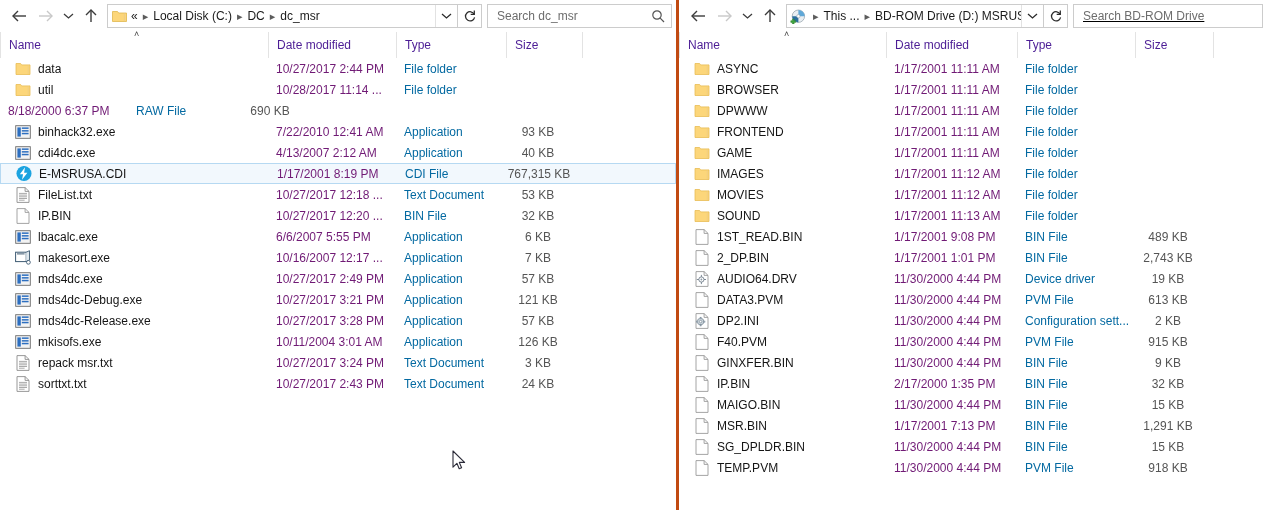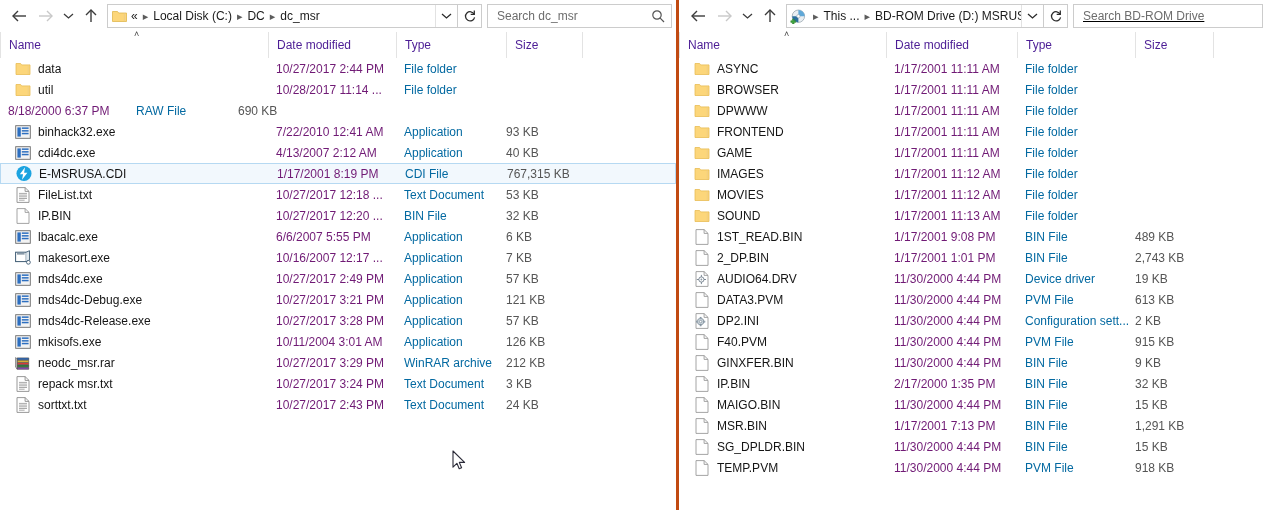--- a/index.html
+++ b/index.html
@@ -90,21 +90,21 @@
   .row.selected {
     background: #f2f8fd;
     border: 1px solid #b6d9f2;
     height: 21px;
   }
   .cell-name { display: flex; align-items: center; padding-left: 15px; overflow: hidden; }
   .cell-name .icon { flex: 0 0 16px; width: 16px; height: 16px; margin-right: 7px; display: flex; align-items: center; justify-content: center; }
   .cell-name .nm { overflow: hidden; text-overflow: ellipsis; color: #151515; }
   .cell-date { color: #701a75; padding-left: 8px; overflow: hidden; }
   .cell-type { color: #0369a1; padding-left: 8px; overflow: hidden; text-overflow: ellipsis; }
-  .cell-size { color: #555555; text-align: left; padding-right: 12px; overflow: hidden; }
+  .cell-size { color: #555555; text-align: center; padding-right: 12px; overflow: hidden; }
 
   
   .pane-left  .cell-name, .pane-left  .colhead .c0 { width: 268px; flex: 0 0 268px; }
   .pane-left  .cell-date, .pane-left  .colhead .c1 { width: 128px; flex: 0 0 128px; }
   .pane-left  .cell-type, .pane-left  .colhead .c2 { width: 110px; flex: 0 0 110px; }
   .pane-left  .cell-size, .pane-left  .colhead .c3 { width: 76px;  flex: 0 0 76px; }
   .pane-left  .colhead .c3 { justify-content: flex-start; }
   .pane-left  .colhead .c4 { width: 90px; flex: 0 0 90px; }
 
   
@@ -429,40 +429,20 @@
                   <rect x="6.8" y="5.1" width="6.8" height="1.5"></rect>
                   <rect x="6.8" y="7.8" width="6.8" height="1.5"></rect>
                 </g>
               </svg>
             </span>
             <span class="nm">mkisofs.exe</span>
           </div>
           <div class="cell-date">10/11/2004 3:01 AM</div>
           <div class="cell-type">Application</div>
           <div class="cell-size">126 KB</div>
-        </div>
-        <div class="row">
-          <div class="cell-name">
-            <span class="icon">
-              <svg width="17" height="16" viewBox="0 0 17 16">
-                <g stroke="#3a3a3a" stroke-width="0.6">
-                  <path d="M2.3 12.6h12.3v2.1H2.3z" fill="#8a4bb5"></path>
-                  <path d="M2.3 10.1h12.3v2.1H2.3z" fill="#2f8f3f"></path>
-                  <path d="M2.3 7.6h12.3v2.1H2.3z" fill="#e03a3a"></path>
-                  <path d="M2.3 5.1h12.3v2.1H2.3z" fill="#f2c233"></path>
-                  <path d="M2.3 2.6h12.3v2.1H2.3z" fill="#2f6fc4"></path>
-                </g>
-                <path d="M0.6 2.2q1.6 0.9 1.6 2v10.3q0-1.1-1.6-2z" fill="#d9d9d9" stroke="#4a4a4a" stroke-width="0.6"></path>
-              </svg>
-            </span>
-            <span class="nm">neodc_msr.rar</span>
-          </div>
-          <div class="cell-date">10/27/2017 3:29 PM</div>
-          <div class="cell-type">WinRAR archive</div>
-          <div class="cell-size">212 KB</div>
         </div>
         <div class="row">
           <div class="cell-name">
             <span class="icon">
               <svg width="14" height="16" viewBox="0 0 14 16">
                 <path d="M1 0.6h8.1L13 4.4V15.4H1z" fill="#ffffff" stroke="#8d8d8d" stroke-width="0.9"></path>
                 <path d="M9.1 0.6v3.8H13" fill="none" stroke="#8d8d8d" stroke-width="0.9"></path>
                 <g stroke="#8d8d8d" stroke-width="0.75">
                   <path d="M3 6.4h8"></path>
                   <path d="M3 8.1h8"></path>

